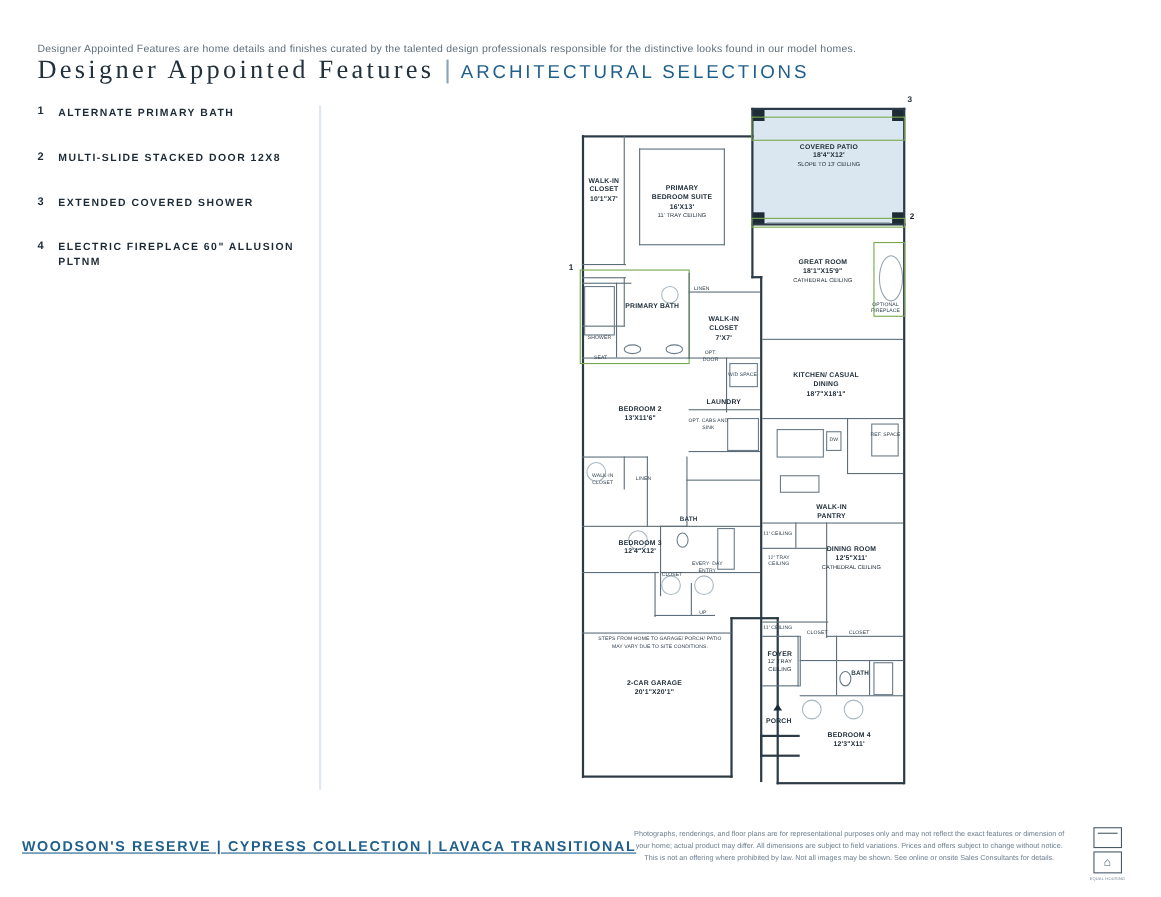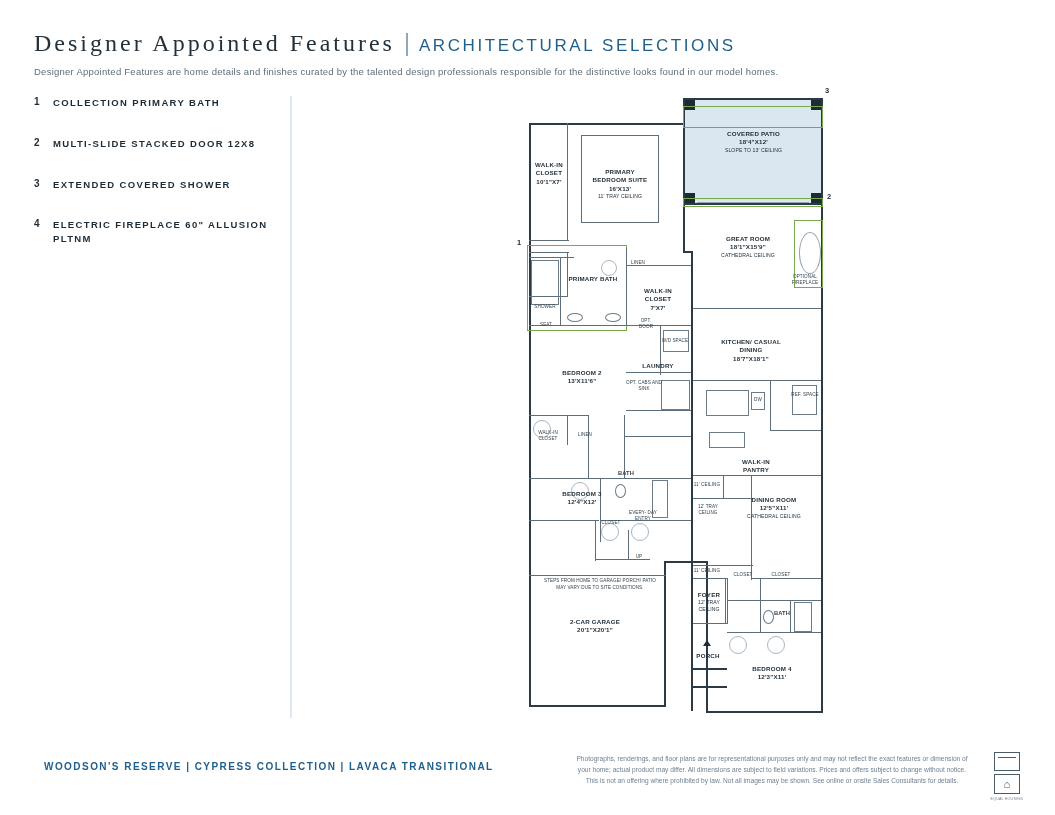--- a/index.html
+++ b/index.html
@@ -59,23 +59,23 @@
 
   
   #divider {
     position: absolute; left: 290px; top: 96px;
     width: 1.5px; height: 622px;
     background: #dfe8ef;
   }
 
   
   #footer-left {
-    position: absolute; left: 44px; top: 758px;
-    font-size: 10px; font-weight: bold; letter-spacing: 1.45px;
-    color: #1f5f8b; line-height: 1.85;
+    position: absolute; left: 20px; top: 758px;
+    font-size: 13px; font-weight: bold; letter-spacing: 1.45px;
+    color: #1f5f8b; line-height: 1.85; text-decoration: underline;
   }
   #footer-right {
     position: absolute; left: 537px; top: 753px; width: 470px;
     text-align: center;
     font-size: 6.6px; color: #6f8192; line-height: 1.7;
   }
   #footer-logos {
     position: absolute; right: 32px; top: 752px;
     display: flex; flex-direction: column; align-items: center; gap: 3px;
   }
@@ -134,32 +134,32 @@
   .door-arc {
     position:absolute;
     border:.9px solid #93a3ae;
     border-radius: 100%;
   }
 </style>
 </head>
 <body>
 
 <div id="header">
+  <div id="subtitle">Designer Appointed Features are home details and finishes curated by the talented design professionals responsible for the distinctive looks found in our model homes.</div>
   <div id="title-line">
     <span class="title-main">Designer Appointed Features</span>
     <span class="title-sep">|</span>
     <span class="title-sub">ARCHITECTURAL SELECTIONS</span>
   </div>
-  <div id="subtitle">Designer Appointed Features are home details and finishes curated by the talented design professionals responsible for the distinctive looks found in our model homes.</div>
 </div>
 
 <div id="features">
   <div class="feature">
     <div class="feature-num">1</div>
-    <div class="feature-label">COLLECTION PRIMARY BATH</div>
+    <div class="feature-label">ALTERNATE PRIMARY BATH</div>
   </div>
   <div class="feature">
     <div class="feature-num">2</div>
     <div class="feature-label">MULTI-SLIDE STACKED DOOR 12X8</div>
   </div>
   <div class="feature">
     <div class="feature-num">3</div>
     <div class="feature-label">EXTENDED COVERED SHOWER</div>
   </div>
   <div class="feature">

